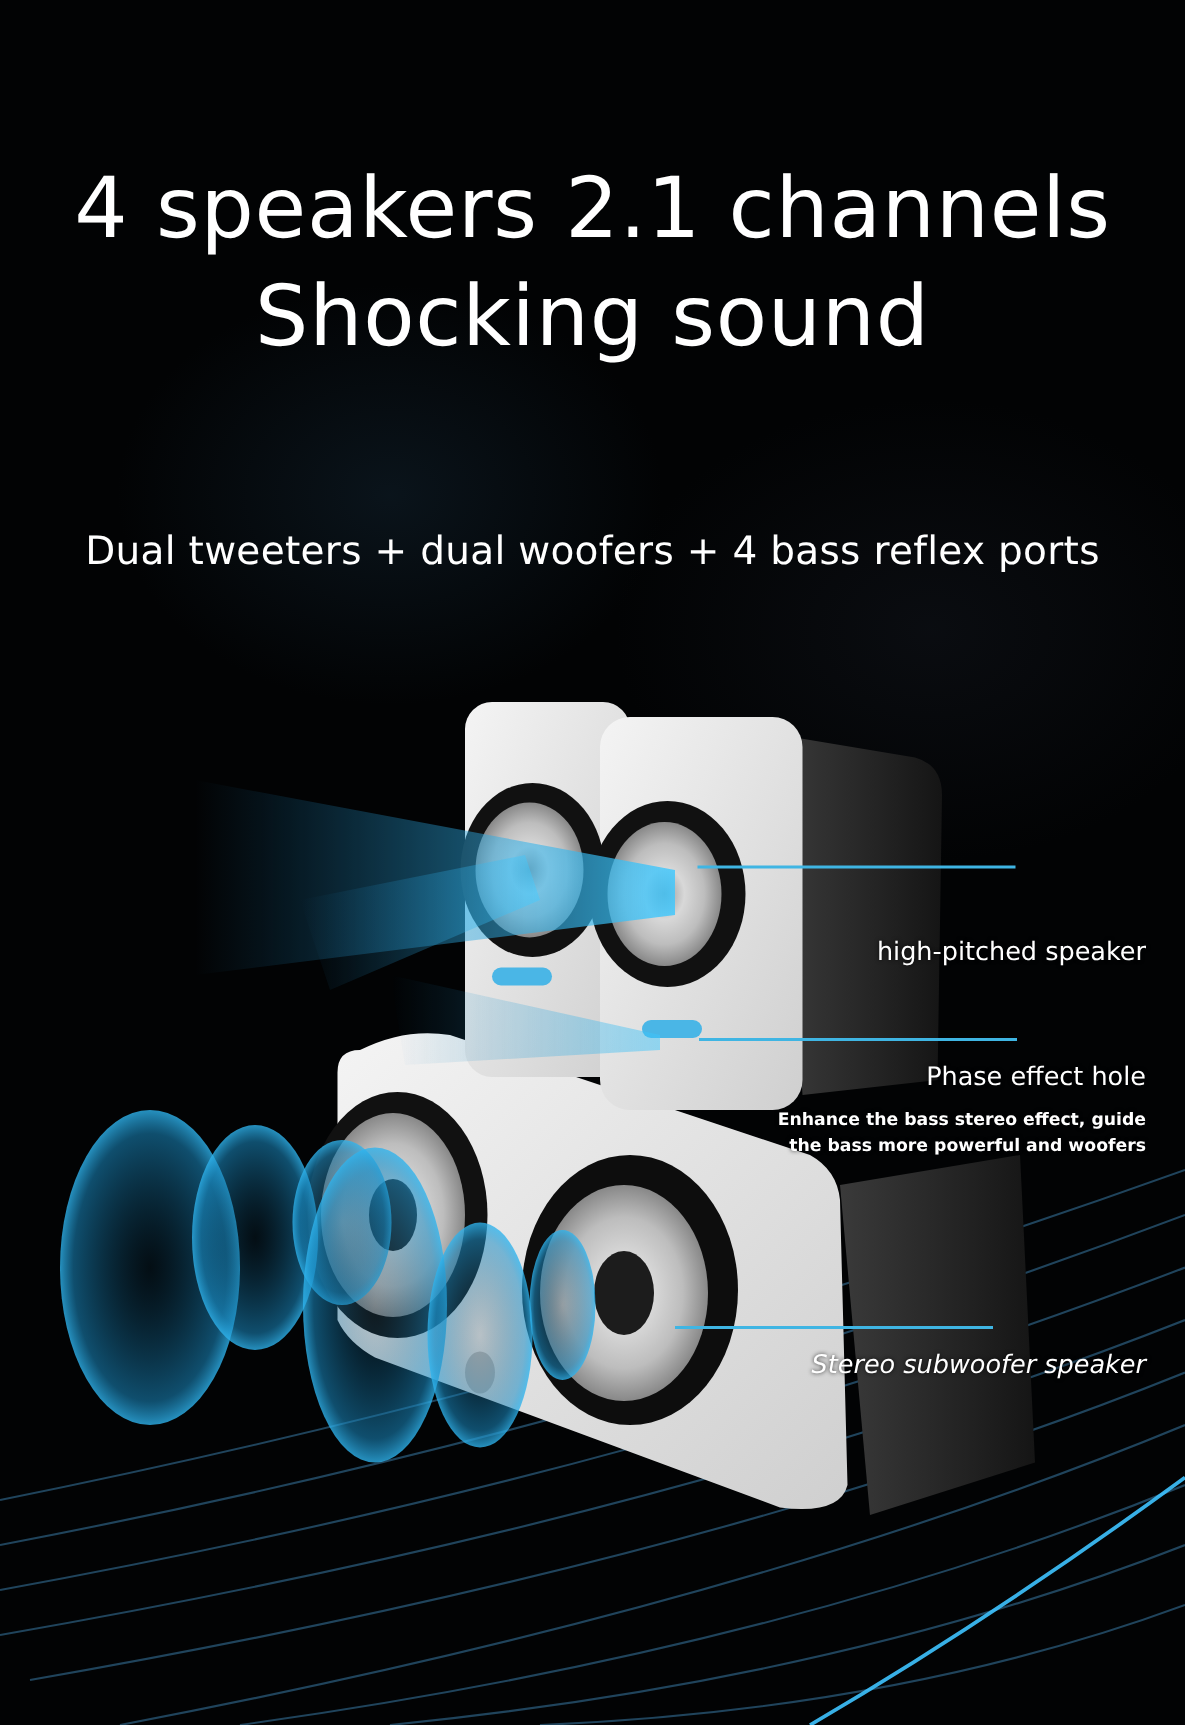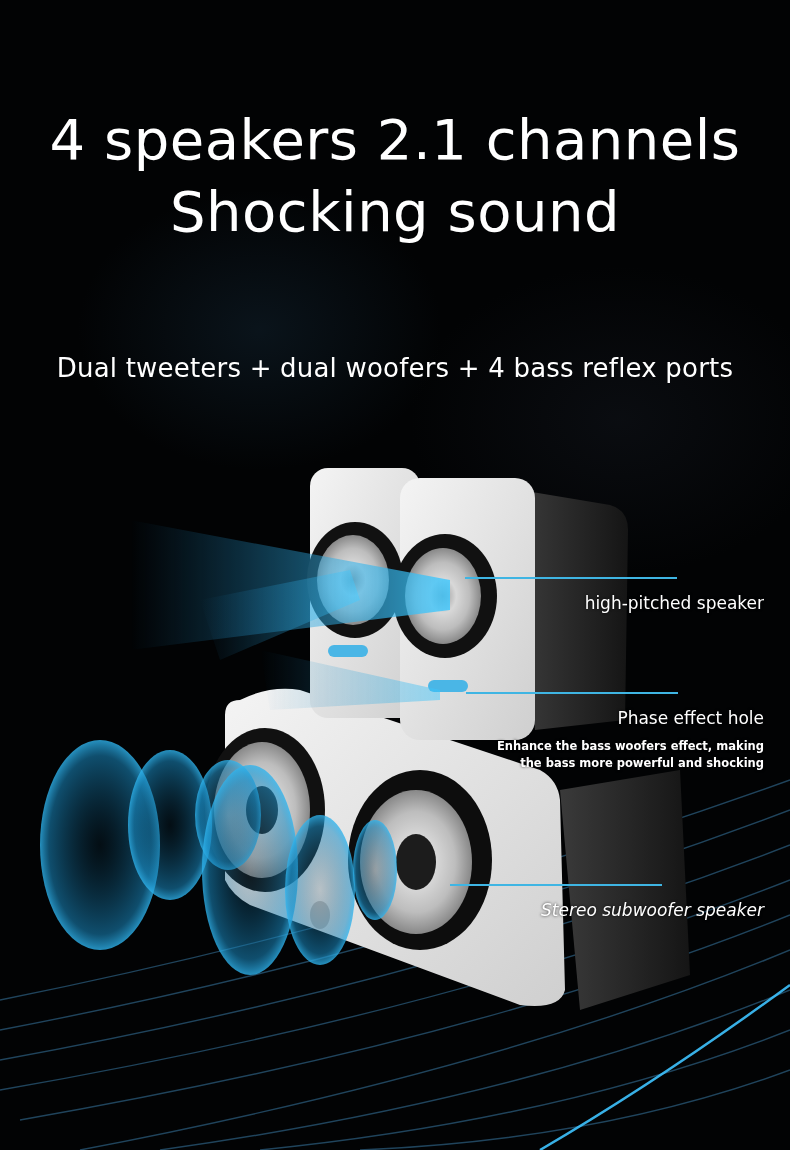--- a/index.html
+++ b/index.html
@@ -31,21 +31,21 @@
     .floor { position: absolute; left: 0; top: 0; width: 790px; height: 1150px; }
 
     
     .art { position: absolute; left: 0; top: 0; width: 790px; height: 1150px; }
 
     .callout-line { position: absolute; height: 2px; background: #3fb5e3; }
     .callout-text {
       position: absolute; right: 26px; text-align: right; white-space: nowrap;
       color: #fff; text-shadow: 0 0 3px rgba(0,0,0,0.8);
     }
-    .c1 { top: 593px; font-size: 17px; }
+    .c1 { top: 625px; font-size: 17px; }
     .c2 { top: 708px; font-size: 17px; }
     .c2d { top: 738px; font-size: 11.5px; line-height: 17px; font-weight: bold; }
     .c3 { top: 900px; font-size: 17px; font-style: italic; }
   </style>
 </head>
 <body>
 
 <div class="bg"></div>
 
 <svg class="floor" viewBox="0 0 790 1150">
@@ -139,18 +139,18 @@
 </div>
 
 <div class="subhead">Dual tweeters + dual woofers + 4 bass reflex ports</div>
 
 <div class="callout-line" style="left:465px; top:577px; width:212px;"></div>
 <div class="callout-text c1">high-pitched speaker</div>
 
 <div class="callout-line" style="left:466px; top:692px; width:212px;"></div>
 <div class="callout-text c2">Phase effect hole</div>
 <div class="callout-text c2d">
-  <div>Enhance the bass woofers effect, making</div>
-  <div>the bass more powerful and shocking</div>
+  <div>Enhance the bass stereo effect, guide</div>
+  <div>the bass more powerful and woofers</div>
 </div>
 
 <div class="callout-line" style="left:450px; top:884px; width:212px;"></div>
 <div class="callout-text c3">Stereo subwoofer speaker</div>
 
 </body></html>

